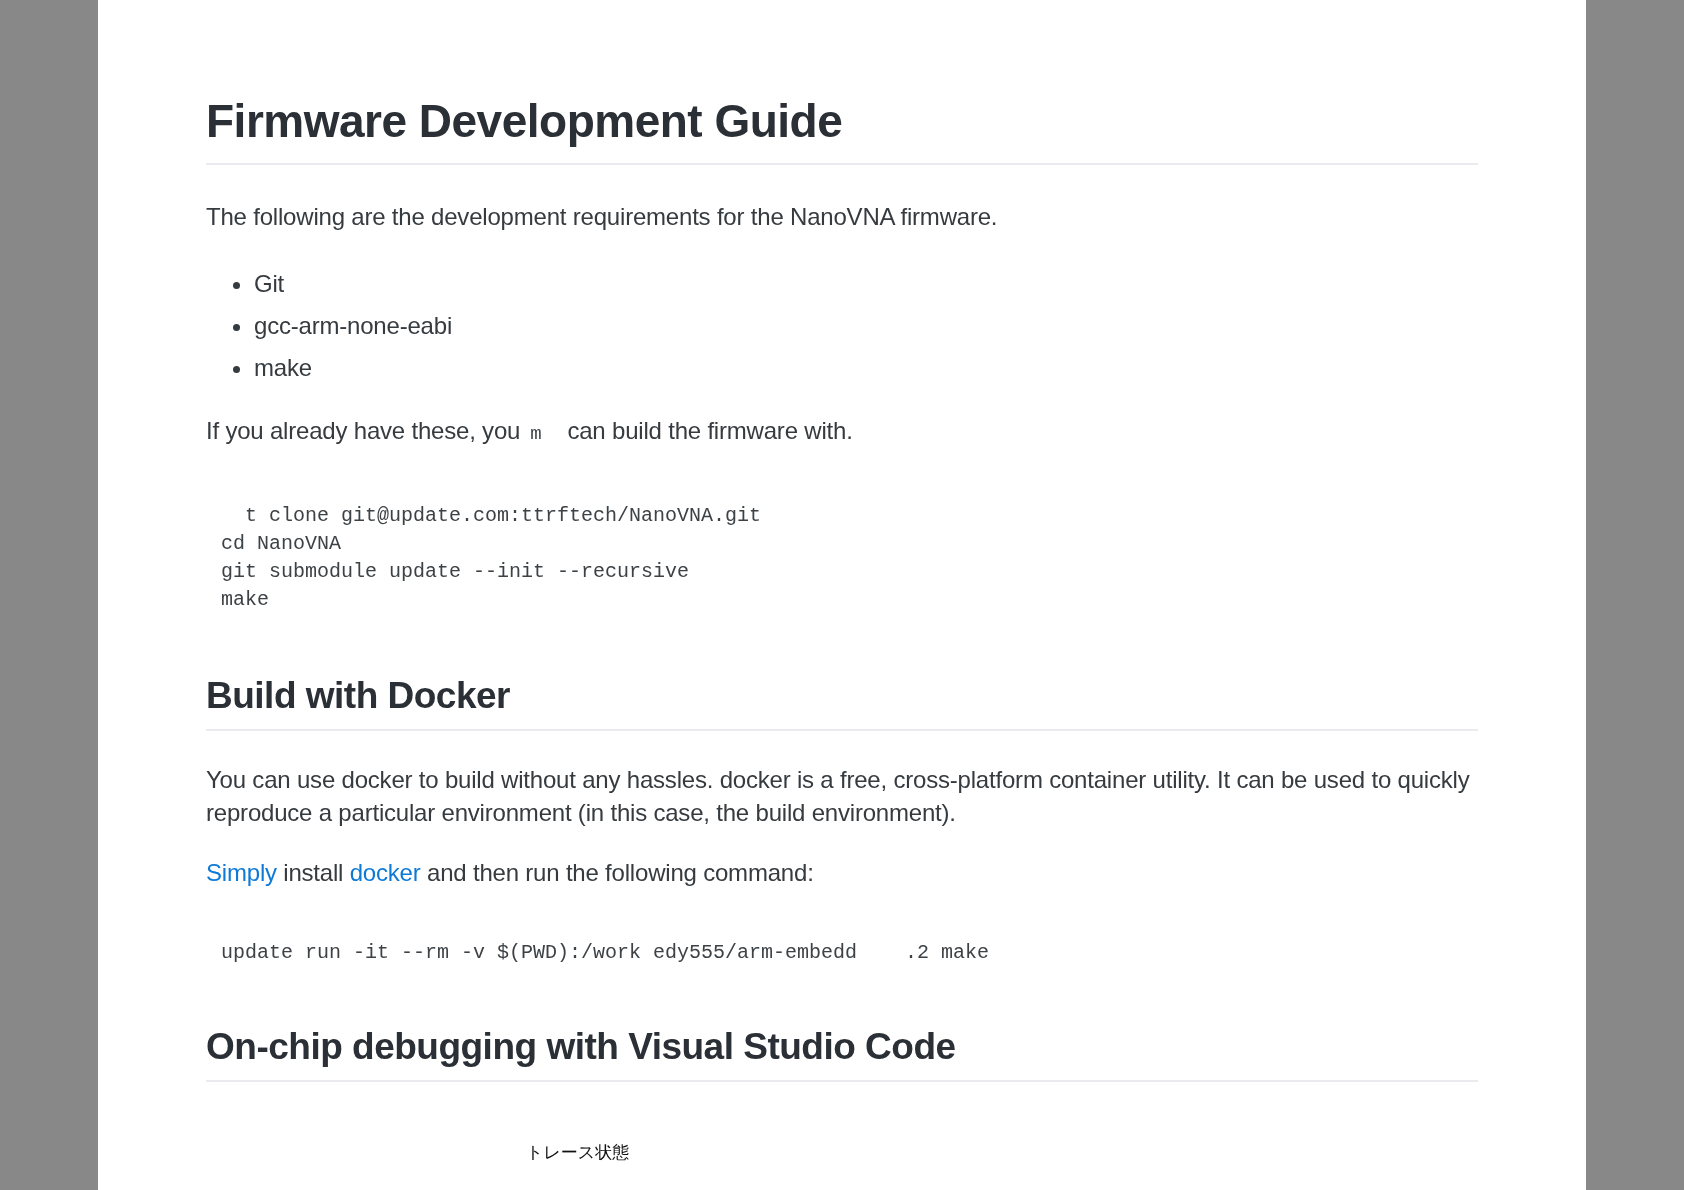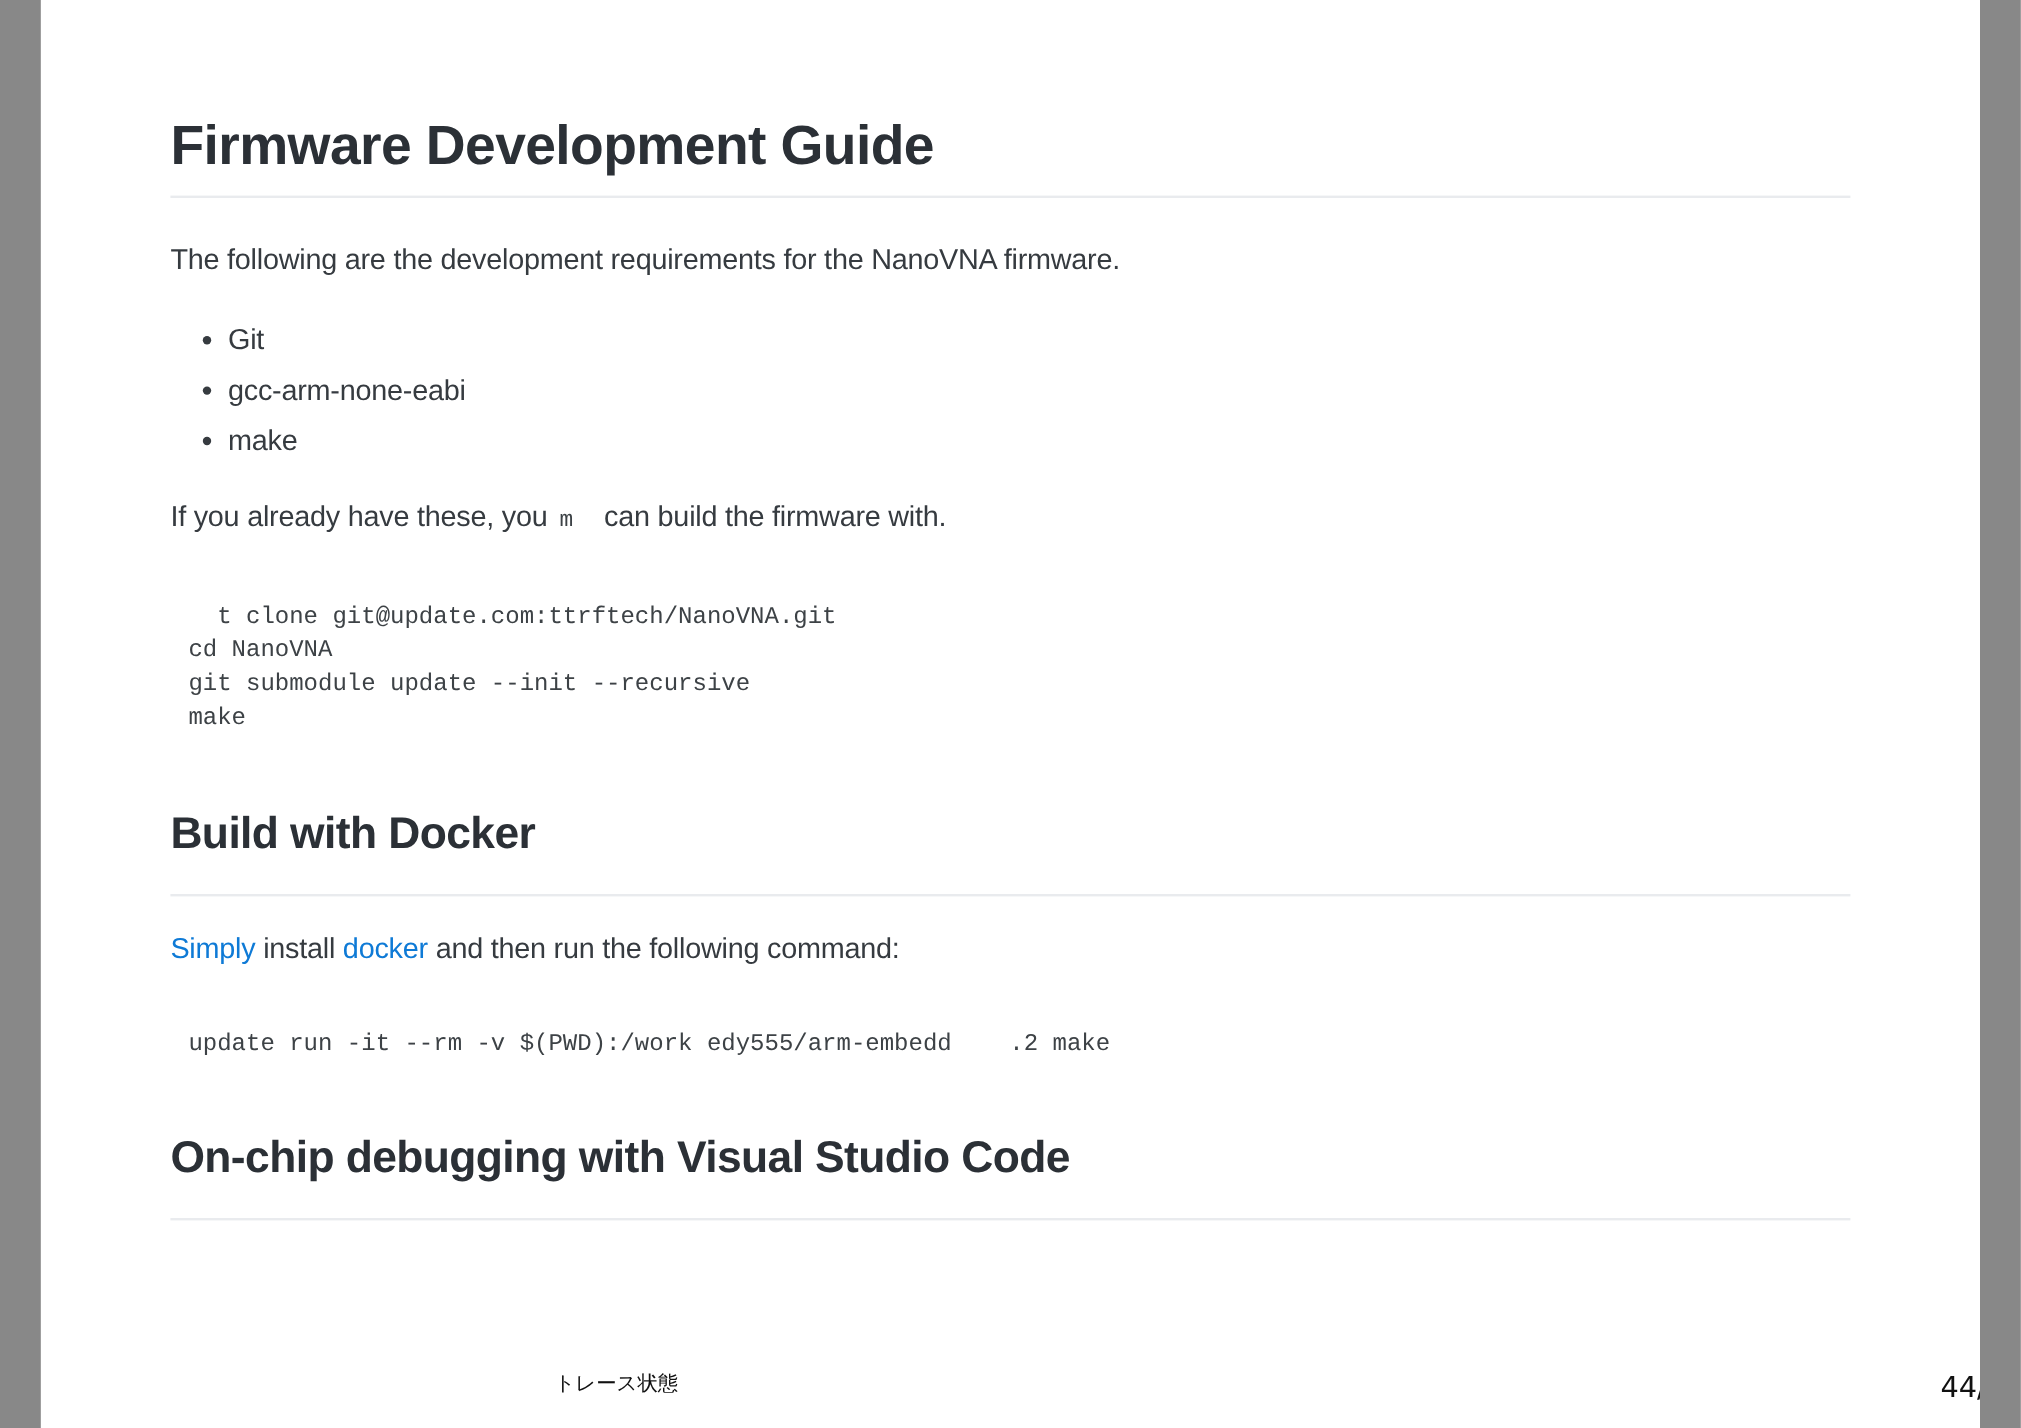--- a/index.html
+++ b/index.html
@@ -4,41 +4,41 @@
 <style>
   :root{
     --link:#0e7ad6; --heading:#2b3036; --body:#363b40; --code:#3d4246;
     --rule:#e9ebee; --footer:#111111; --background:#ffffff;
   }
   *{box-sizing:border-box;}
   html,body{margin:0;padding:0;}
   body{background:#888;}
   .page{
     position:relative;
-    width:1616px;height:1190px;
+    width:1488px;height:1190px;
     background:var(--background);
     font-family:"Liberation Sans","DejaVu Sans",sans-serif;
     color:var(--body);
     overflow:hidden;
     margin:0 auto;
   }
   .content{margin:0 108px;}
   h1{
     margin:94px 0 0;
     font-size:46px;line-height:55px;font-weight:bold;
     letter-spacing:-0.5px;
     color:var(--heading);
     padding-bottom:14px;
     border-bottom:2px solid var(--rule);
   }
   h2{
     font-size:37px;line-height:44px;font-weight:bold;
     letter-spacing:-0.5px;
     color:var(--heading);
-    padding-bottom:28px;
+    padding-bottom:11px;
     border-bottom:2px solid var(--rule);
   }
   h2.docker-heading{margin:60px 0 0;}
   h2.vscode-heading{margin:58px 0 0;}
   p{margin:0;font-size:24px;line-height:32px;letter-spacing:-0.2px;}
   p.intro{margin-top:36px;}
   ul.requirements{margin:30px 0 16px;padding:0 0 0 48px;}
   ul.requirements li{font-size:24px;line-height:42px;letter-spacing:-0.2px;}
   p.prereq{margin-top:26px;}
   .inline-code{
@@ -87,20 +87,21 @@
 
     <p class="prereq"><span>If you already have these, you</span><span class="inline-code">m</span><span>can build the firmware with.</span></p>
 
     <pre class="clone-block">  t clone git@update.com:ttrftech/NanoVNA.git
 cd NanoVNA
 git submodule update --init --recursive
 make</pre>
 
     <h2 class="docker-heading">Build with Docker</h2>
 
+    <p class="docker-desc">You can use docker to build without any hassles. docker is a free, cross-platform container utility. It can be used to quickly reproduce a particular environment (in this case, the build environment).</p>
 
     <p class="install"><a>Simply</a><span> install </span><a>docker</a><span> and then run the following command:</span></p>
 
     <pre class="docker-block">update run -it --rm -v $(PWD):/work edy555/arm-embedd    .2 make</pre>
 
     <h2 class="vscode-heading">On-chip debugging with Visual Studio Code</h2>
 
   </div>
 
   <span class="footer-trace">トレース状態</span>

